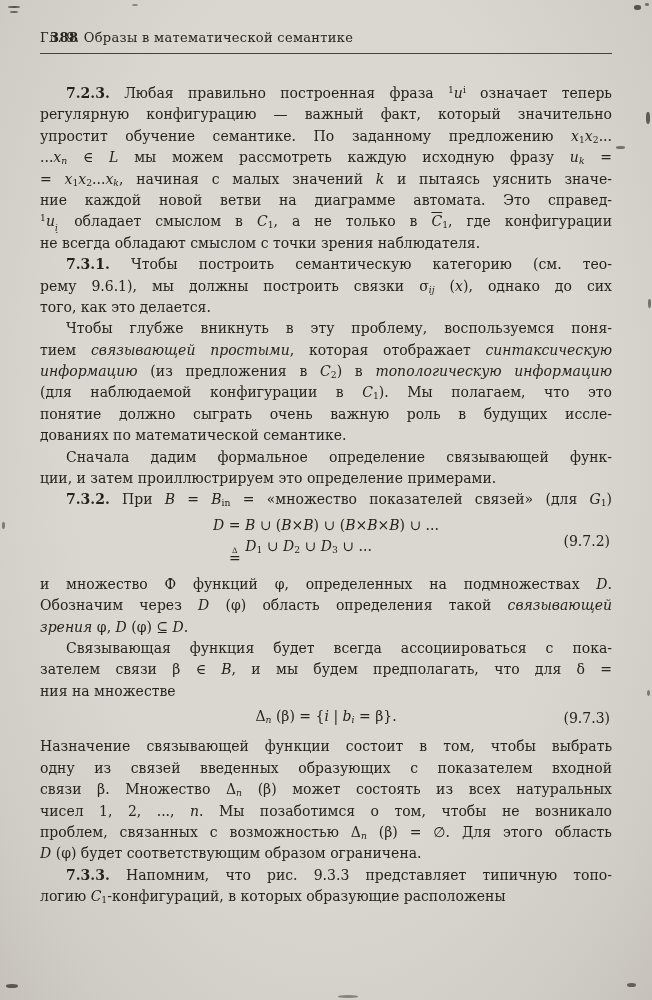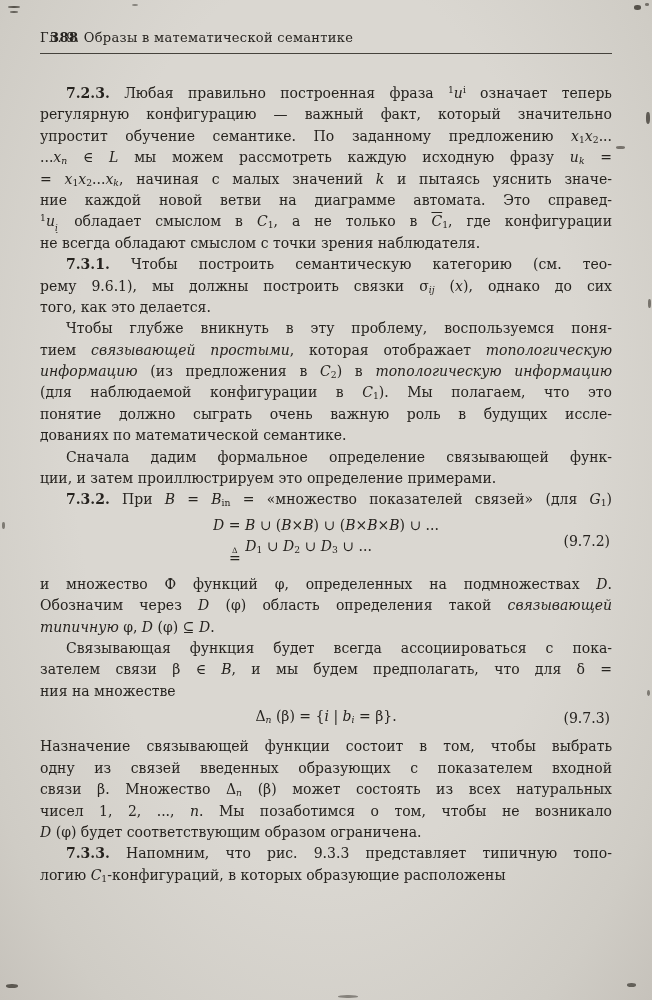--- a/index.html
+++ b/index.html
@@ -92,21 +92,21 @@
       </div>
 
     <div class="para indent">
         <div class="line"><b>7.3.1.</b> Чтобы построить семантическую категорию (см. тео-</div>
         <div class="line">рему 9.6.1), мы должны построить связки σ<sub><i>ij</i></sub> (<i>x</i>), однако до сих</div>
         <div class="line last">того, как это делается.</div>
       </div>
 
     <div class="para indent">
         <div class="line">Чтобы глубже вникнуть в эту проблему, воспользуемся поня-</div>
-        <div class="line">тием <i>связывающей простыми</i>, которая отображает <i>топологическую</i></div>
+        <div class="line">тием <i>связывающей простыми</i>, которая отображает <i>синтаксическую</i></div>
         <div class="line"><i>информацию</i> (из предложения в <i>C</i><sub>2</sub>) в <i>топологическую информацию</i></div>
         <div class="line">(для наблюдаемой конфигурации в <i>C</i><sub>1</sub>). Мы полагаем, что это</div>
         <div class="line">понятие должно сыграть очень важную роль в будущих иссле-</div>
         <div class="line last">дованиях по математической семантике.</div>
       </div>
 
     <div class="para indent">
         <div class="line">Сначала дадим формальное определение связывающей функ-</div>
         <div class="line last">ции, и затем проиллюстрируем это определение примерами.</div>
       </div>
@@ -119,39 +119,40 @@
       <div class="eq-body"><div class="line"><i>D</i> = <i>B</i> ∪ (<i>B</i>×<i>B</i>) ∪ (<i>B</i>×<i>B</i>×<i>B</i>) ∪ ...</div><div class="line last"><span class="deq">
               <span class="dqd">Δ</span>
               <span class="dqe">=</span>
             </span> <i>D</i><sub>1</sub> ∪ <i>D</i><sub>2</sub> ∪ <i>D</i><sub>3</sub> ∪ ...</div></div>
       <div class="eq-label">(9.7.2)</div>
     </div>
 
     <div class="para">
         <div class="line">и множество Ф функций φ, определенных на подмножествах <i>D</i>.</div>
         <div class="line">Обозначим через <i>D</i> (φ) область определения такой <i>связывающей</i></div>
-        <div class="line last"><i>типичную</i> φ, <i>D</i> (φ) ⊆ <i>D</i>.</div>
+        <div class="line last"><i>зрения</i> φ, <i>D</i> (φ) ⊆ <i>D</i>.</div>
       </div>
 
     <div class="para indent">
         <div class="line">Связывающая функция будет всегда ассоциироваться с пока-</div>
         <div class="line">зателем связи β ∈ <i>B</i>, и мы будем предполагать, что для δ =</div>
         <div class="line last">ния на множестве</div>
       </div>
 
     <div class="eq">
       <div class="eq-body"><div class="line last">Δ<sub><i>n</i></sub> (β) = {<i>i</i> | <i>b<sub>i</sub></i> = β}.</div></div>
       <div class="eq-label">(9.7.3)</div>
     </div>
 
     <div class="para">
         <div class="line">Назначение связывающей функции состоит в том, чтобы выбрать</div>
         <div class="line">одну из связей введенных образующих с показателем входной</div>
         <div class="line">связи β. Множество Δ<sub><i>n</i></sub> (β) может состоять из всех натуральных</div>
         <div class="line">чисел 1, 2, ..., <i>n</i>. Мы позаботимся о том, чтобы не возникало</div>
+        <div class="line">проблем, связанных с возможностью Δ<sub><i>n</i></sub> (β) = ∅. Для этого область</div>
         <div class="line last"><i>D</i> (φ) будет соответствующим образом ограничена.</div>
       </div>
 
     <div class="para indent">
         <div class="line"><b>7.3.3.</b> Напомним, что рис. 9.3.3 представляет типичную топо-</div>
         <div class="line last">логию <i>C</i><sub>1</sub>-конфигураций, в которых образующие расположены</div>
       </div>
 
   </div>
 </div>

